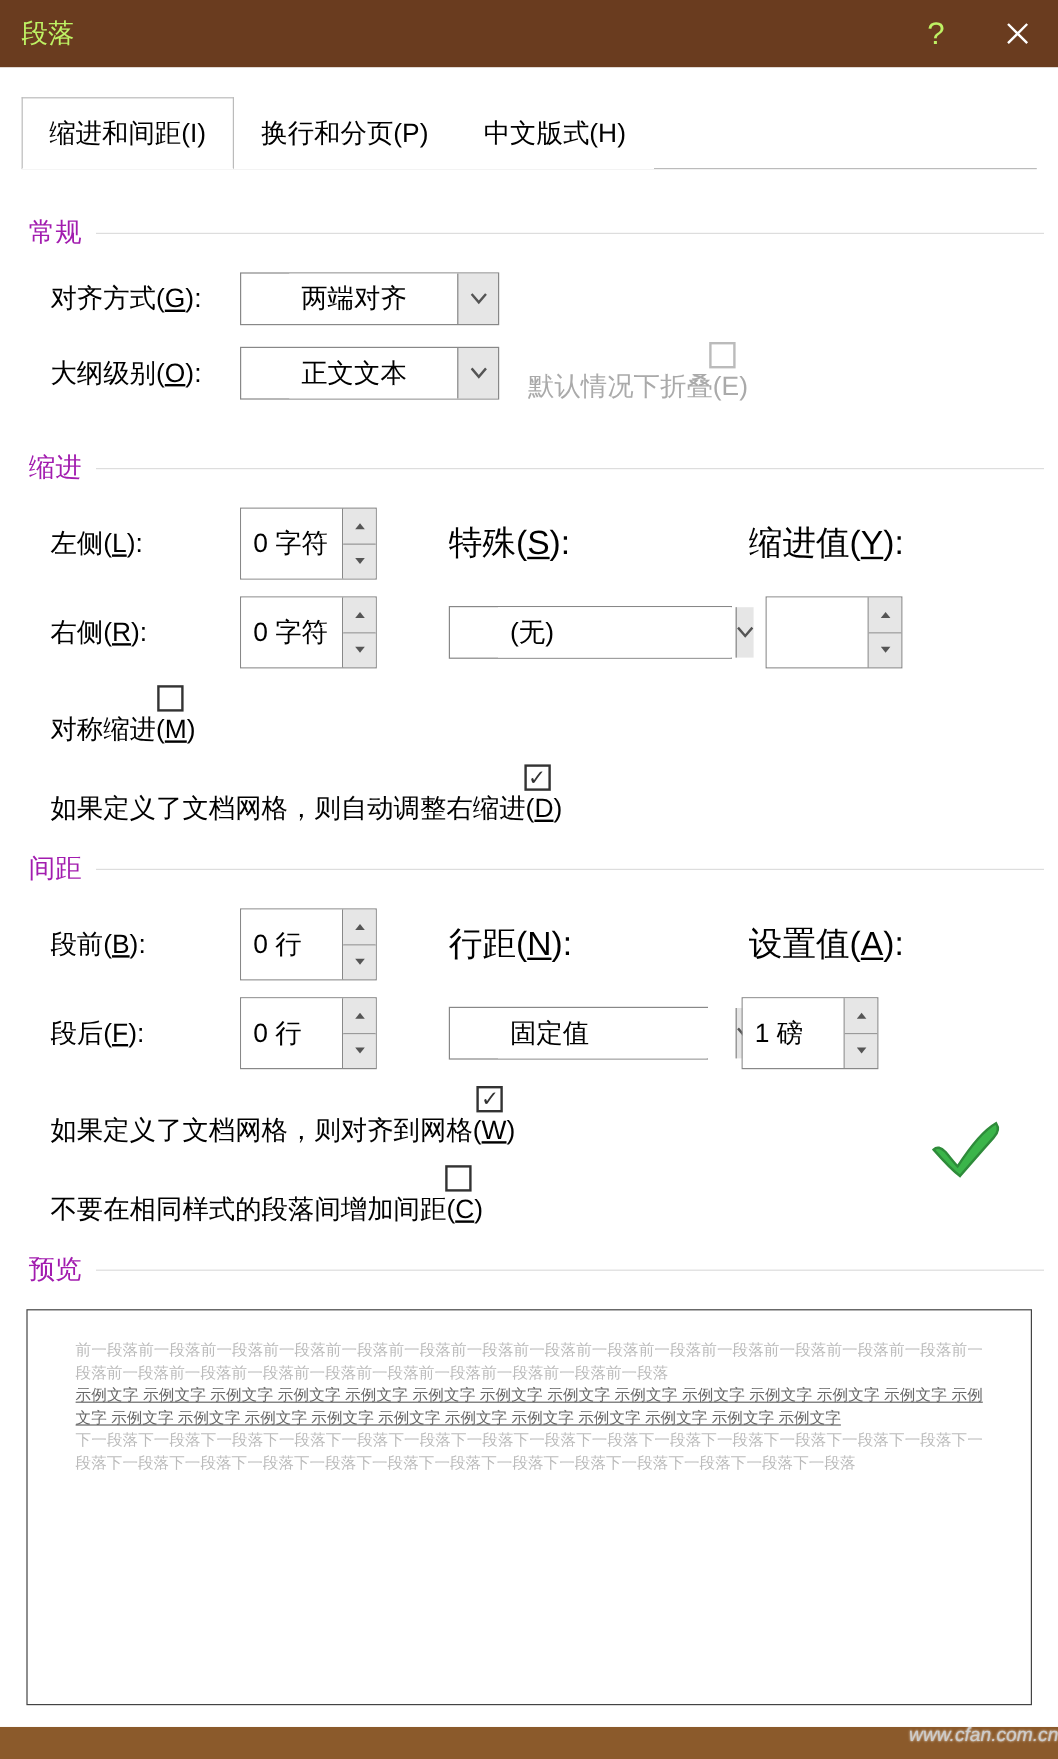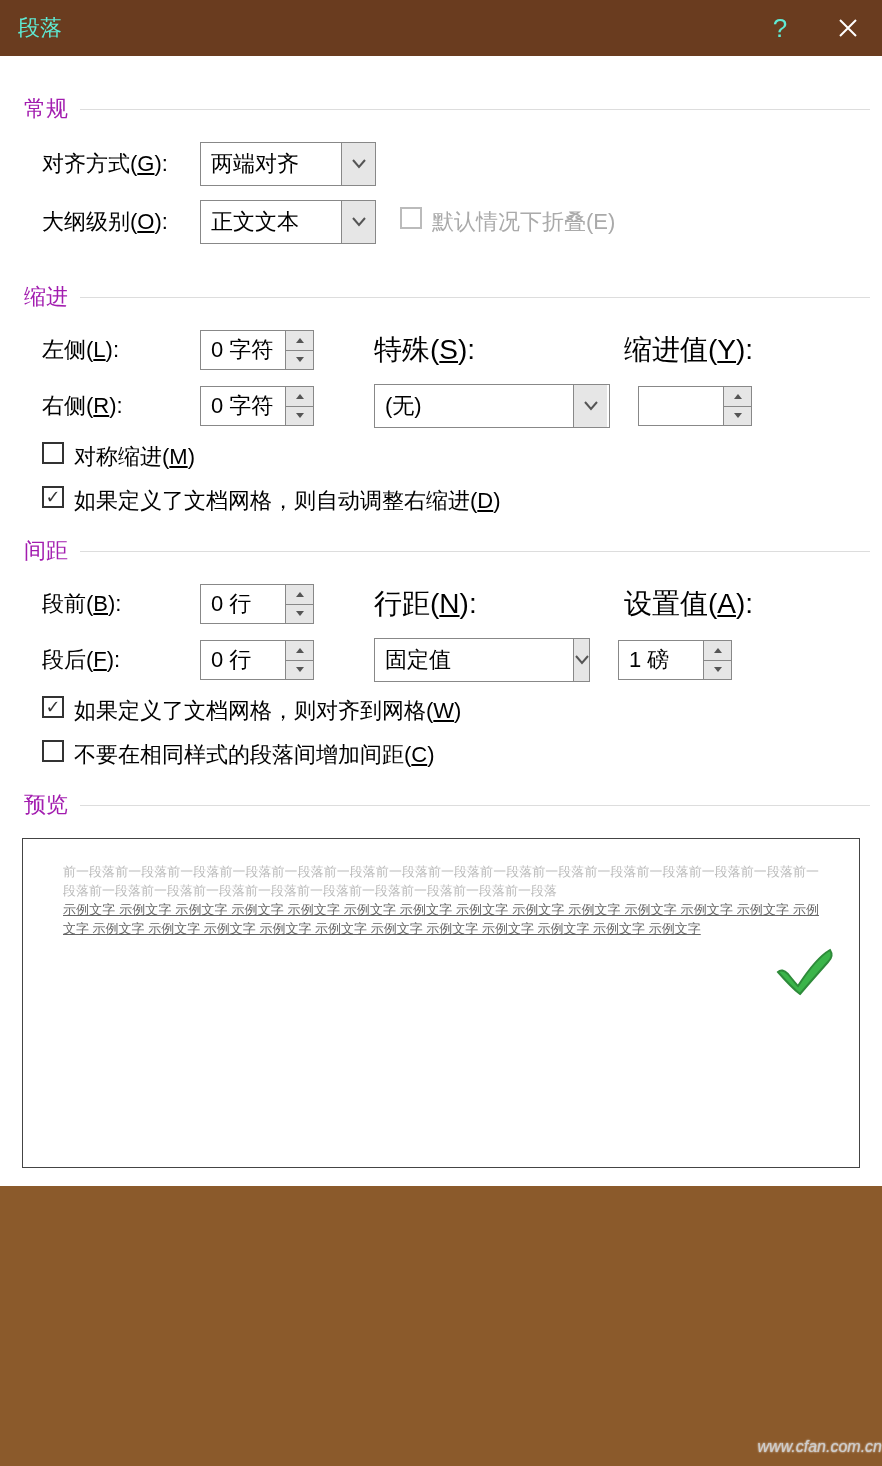--- a/index.html
+++ b/index.html
@@ -9,21 +9,21 @@
     width: 882px;
     height: 1466px;
     overflow: hidden;
   }
   .window {
     width: 882px;
     background: #fff;
   }
   .titlebar {
     background: #6a3c1f;
-    color: #5eead4;
+    color: #bef264;
     height: 56px;
     display: flex;
     align-items: center;
     padding: 0 0 0 18px;
     font-size: 22px;
   }
   .titlebar .spacer { flex: 1; }
   .titlebar .btn {
     width: 68px;
     height: 56px;
@@ -80,20 +80,21 @@
     width: 250px;
     font-size: 28px;
   }
   .lbl3 {
     font-size: 28px;
   }
   .combo {
     display: flex;
     border: 1px solid #888;
     height: 44px;
+    padding-left: 40px;
   }
   .combo input {
     border: none;
     outline: none;
     padding: 0 10px;
     font-size: 22px;
     font-family: inherit;
     width: 140px;
   }
   .combo .dd {
@@ -101,21 +102,21 @@
     background: #e6e6e6;
     border-left: 1px solid #888;
     display: flex;
     align-items: center;
     justify-content: center;
   }
   .combo .dd svg { width: 14px; height: 10px; }
   .spinner {
     display: flex;
     border: 1px solid #888;
-    height: 40px;
+    height: 60px;
   }
   .spinner input {
     border: none;
     outline: none;
     padding: 0 10px;
     font-size: 22px;
     font-family: inherit;
     width: 84px;
   }
   .spinner .arrows {
@@ -128,22 +129,23 @@
     flex: 1;
     background: #e6e6e6;
     display: flex;
     align-items: center;
     justify-content: center;
   }
   .spinner .arrows div:first-child { border-bottom: 1px solid #888; }
   .spinner .arrows svg { width: 10px; height: 7px; }
   .checkbox {
     display: inline-flex;
-    align-items: flex-start;
-    font-size: 22px;
+    align-items: flex-end;
+    font-size: 22px;
+    flex-direction: column;
   }
   .checkbox .box {
     width: 22px;
     height: 22px;
     border: 2px solid #333;
     margin-right: 10px;
     display: inline-flex;
     align-items: center;
     justify-content: center;
   }
@@ -193,20 +195,25 @@
     <div class="btn">?</div>
     <div class="btn">
       <svg width="20" height="20" viewBox="0 0 20 20">
           <path d="M2 2 L18 18 M18 2 L2 18" stroke="#fff" stroke-width="2"></path>
         </svg>
     </div>
   </div>
 
   <div class="content" style="position:relative;">
 
+    <div class="tabs">
+      <div class="tab active">缩进和间距(I)</div>
+      <div class="tab">换行和分页(P)</div>
+      <div class="tab">中文版式(H)</div>
+    </div>
 
     <div class="section-title">常规</div>
 
     <div class="row">
       <span class="lbl">对齐方式(<u>G</u>):</span>
       <div class="combo">
         <input readonly="" value="两端对齐" style="">
         <div class="dd">
             <svg viewBox="0 0 14 10">
               <path d="M1 1 L7 8 L13 1" fill="none" stroke="#555" stroke-width="2"></path>
@@ -391,20 +398,21 @@
       <label class="checkbox">
         <span class="box"></span>
         <span>不要在相同样式的段落间增加间距(<u>C</u>)</span>
       </label>
     </div>
 
     <div class="section-title" style="margin-top:20px">预览</div>
     <div class="preview-box">
       <div>前一段落前一段落前一段落前一段落前一段落前一段落前一段落前一段落前一段落前一段落前一段落前一段落前一段落前一段落前一段落前一段落前一段落前一段落前一段落前一段落前一段落前一段落前一段落前一段落</div>
       <div class="mid">示例文字 示例文字 示例文字 示例文字 示例文字 示例文字 示例文字 示例文字 示例文字 示例文字 示例文字 示例文字 示例文字 示例文字 示例文字 示例文字 示例文字 示例文字 示例文字 示例文字 示例文字 示例文字 示例文字 示例文字 示例文字</div>
+      <div>下一段落下一段落下一段落下一段落下一段落下一段落下一段落下一段落下一段落下一段落下一段落下一段落下一段落下一段落下一段落下一段落下一段落下一段落下一段落下一段落下一段落下一段落下一段落下一段落下一段落下一段落下一段落</div>
     </div>
 
     <div class="checkmark-badge">
       <svg width="64" height="52" viewBox="0 0 64 52">
         <path d="M6 28 Q10 24 16 30 Q24 40 26 42 Q44 14 58 6 Q62 12 56 18 Q40 36 28 50 Q20 44 6 28 Z" fill="#3bb54a" stroke="#2e8b3a" stroke-width="2"></path>
       </svg>
     </div>
 
   </div>
 </div>

